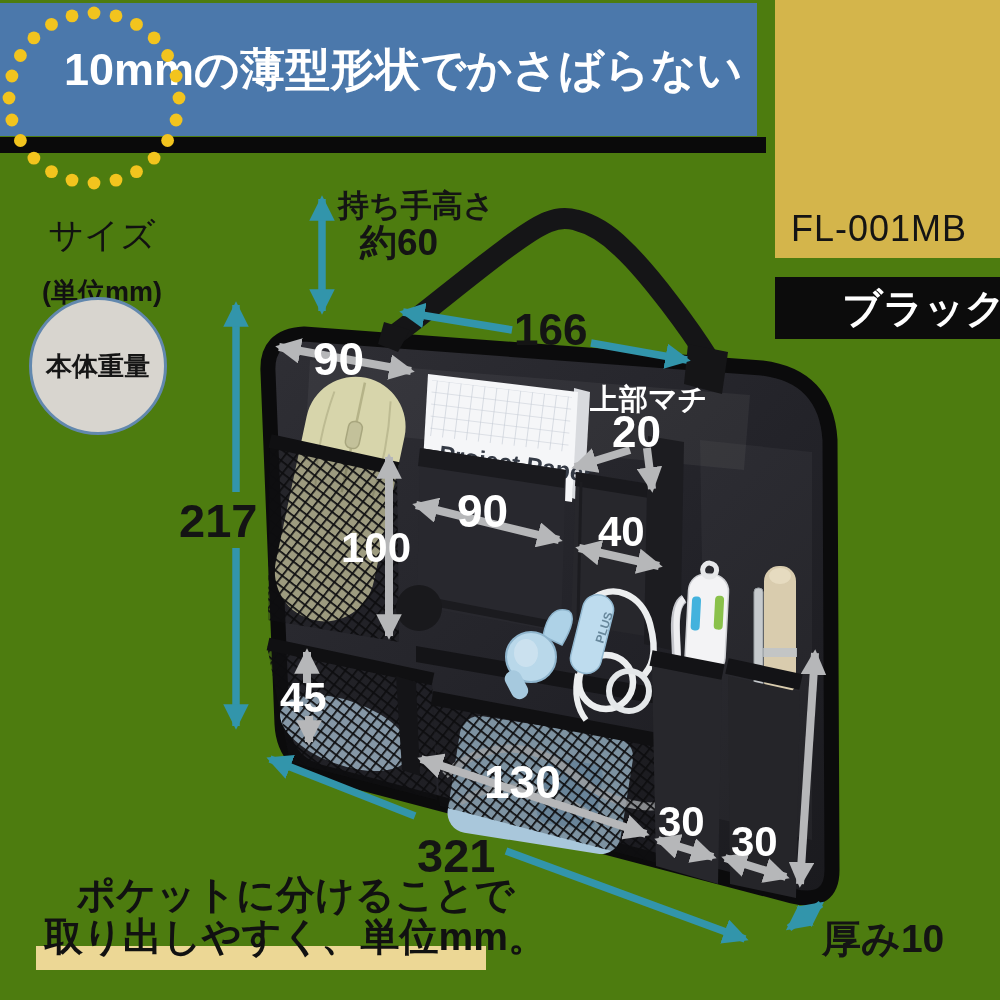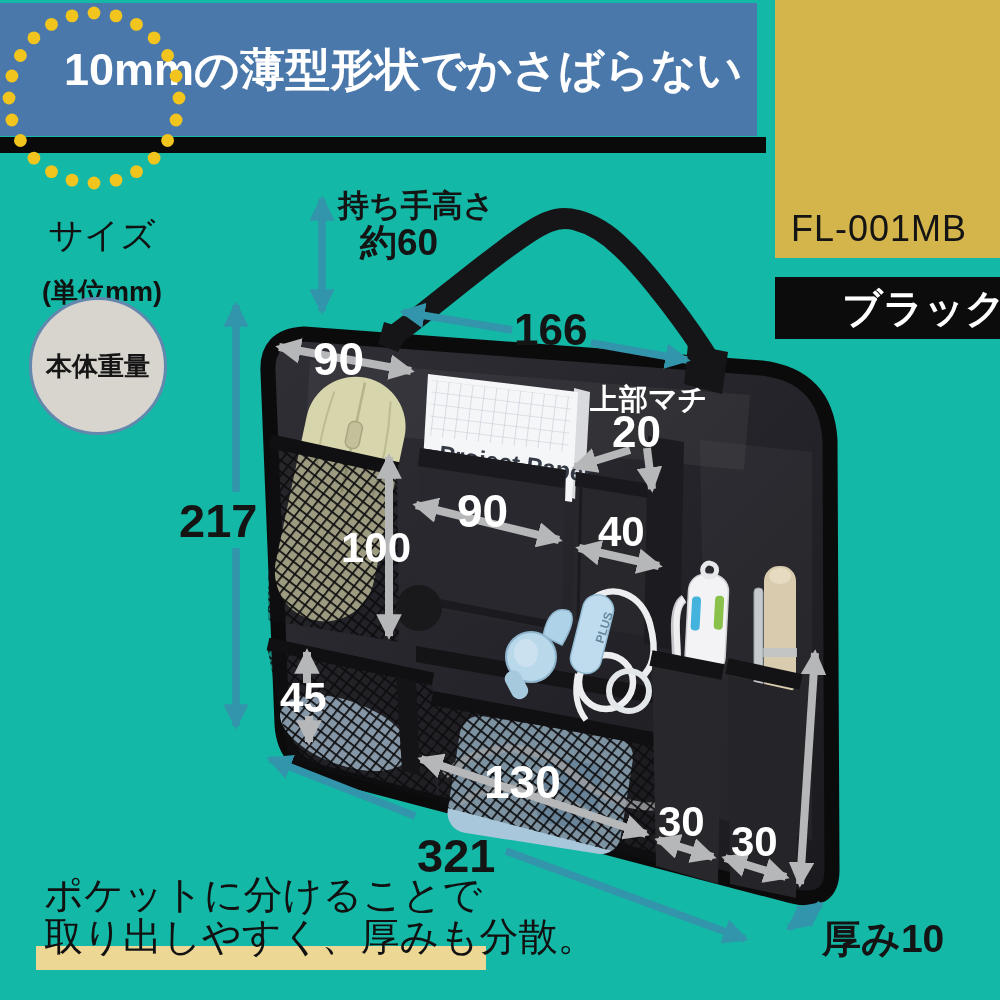--- a/index.html
+++ b/index.html
@@ -1,16 +1,16 @@
 <!DOCTYPE html>
 <html><head>
 <meta charset="utf-8">
 <style>
   html,body{margin:0;padding:0;background:#ffffff;}
-  .stage{position:relative;width:1000px;height:1000px;background:#14b8a6;overflow:hidden;
+  .stage{position:relative;width:1000px;height:1000px;background:#4d7c0f;overflow:hidden;
          font-family:"Liberation Sans","DejaVu Sans",sans-serif;}
   .abs{position:absolute;}
   
   .banner{left:0;top:3px;width:757px;height:133px;background:#4b78ab;z-index:2;
           display:flex;align-items:center;}
   .banner-title{padding-left:64px;color:#fff;font-size:45px;font-weight:bold;white-space:nowrap;}
   .black-bar{left:0;top:137px;width:766px;height:16px;background:#0a0a0a;z-index:2;}
   .dots-svg{left:0;top:0;width:200px;height:200px;z-index:6;}
   
   .size-note{left:20px;top:190px;width:164px;text-align:center;z-index:2;color:#111;}
@@ -26,22 +26,22 @@
   .weight .val{font-size:42px;}
   
   .gold-box{left:775px;top:0;width:262px;height:258px;background:#d4b54b;z-index:2;}
   .model-number{position:absolute;left:16px;bottom:8px;font-size:36px;font-weight:500;
                 color:#141414;letter-spacing:1px;white-space:nowrap;}
   .color-chip{left:775px;top:277px;width:225px;height:62px;background:#0c0c0c;z-index:2;
               display:flex;align-items:center;padding-left:47px;}
   .color-chip-label{padding-left:20px;color:#fff;font-size:40px;font-weight:bold;white-space:nowrap;}
   
   .footer-highlight{left:36px;top:946px;width:450px;height:24px;background:#ecd795;z-index:1;}
-  .footer-caption{left:44px;top:874px;z-index:3;color:#111;font-size:39px;font-weight:normal;
-                  line-height:1.07;white-space:nowrap;}
+  .footer-caption{left:44px;top:874px;z-index:3;color:#111;font-size:39px;font-weight:bold;
+                  line-height:1.07;white-space:nowrap;text-align:center;}
   
   .photo{left:0;top:0;width:1000px;height:1000px;z-index:1;}
   svg text{font-family:"Liberation Sans","DejaVu Sans",sans-serif;font-weight:bold;}
 </style>
 </head>
 <body>
 
 <div class="stage">
 
   <div class="abs banner">
@@ -89,21 +89,21 @@
   <div class="abs gold-box">
     <span class="model-number">FL-001MB</span>
   </div>
   <div class="abs color-chip">
     <span class="color-chip-label">ブラック</span>
   </div>
 
   <div class="abs footer-highlight"></div>
   <div class="abs footer-caption">
     <div>ポケットに分けることで</div>
-    <div>取り出しやすく、厚みも分散。</div>
+    <div>取り出しやすく、単位mm。</div>
   </div>
 
   <svg class="abs photo" viewBox="0 0 1000 1000">
     <defs>
       <linearGradient id="bagG" x1="0" y1="0" x2="1" y2="1">
         <stop offset="0" stop-color="#2f2f35"></stop>
         <stop offset="0.55" stop-color="#232329"></stop>
         <stop offset="1" stop-color="#1a1a1e"></stop>
       </linearGradient>
       <pattern id="mesh" width="9" height="9" patternUnits="userSpaceOnUse" patternTransform="rotate(38)">

